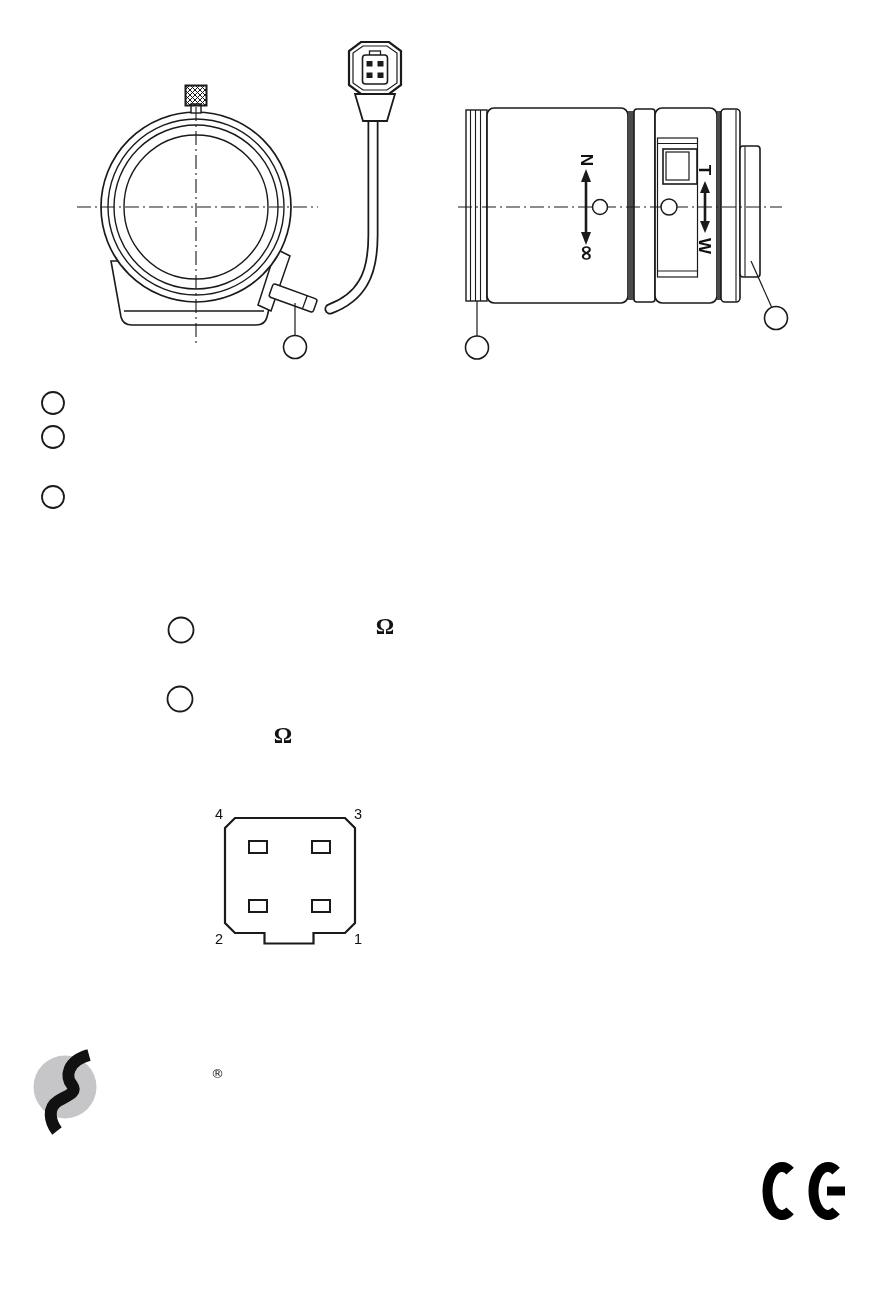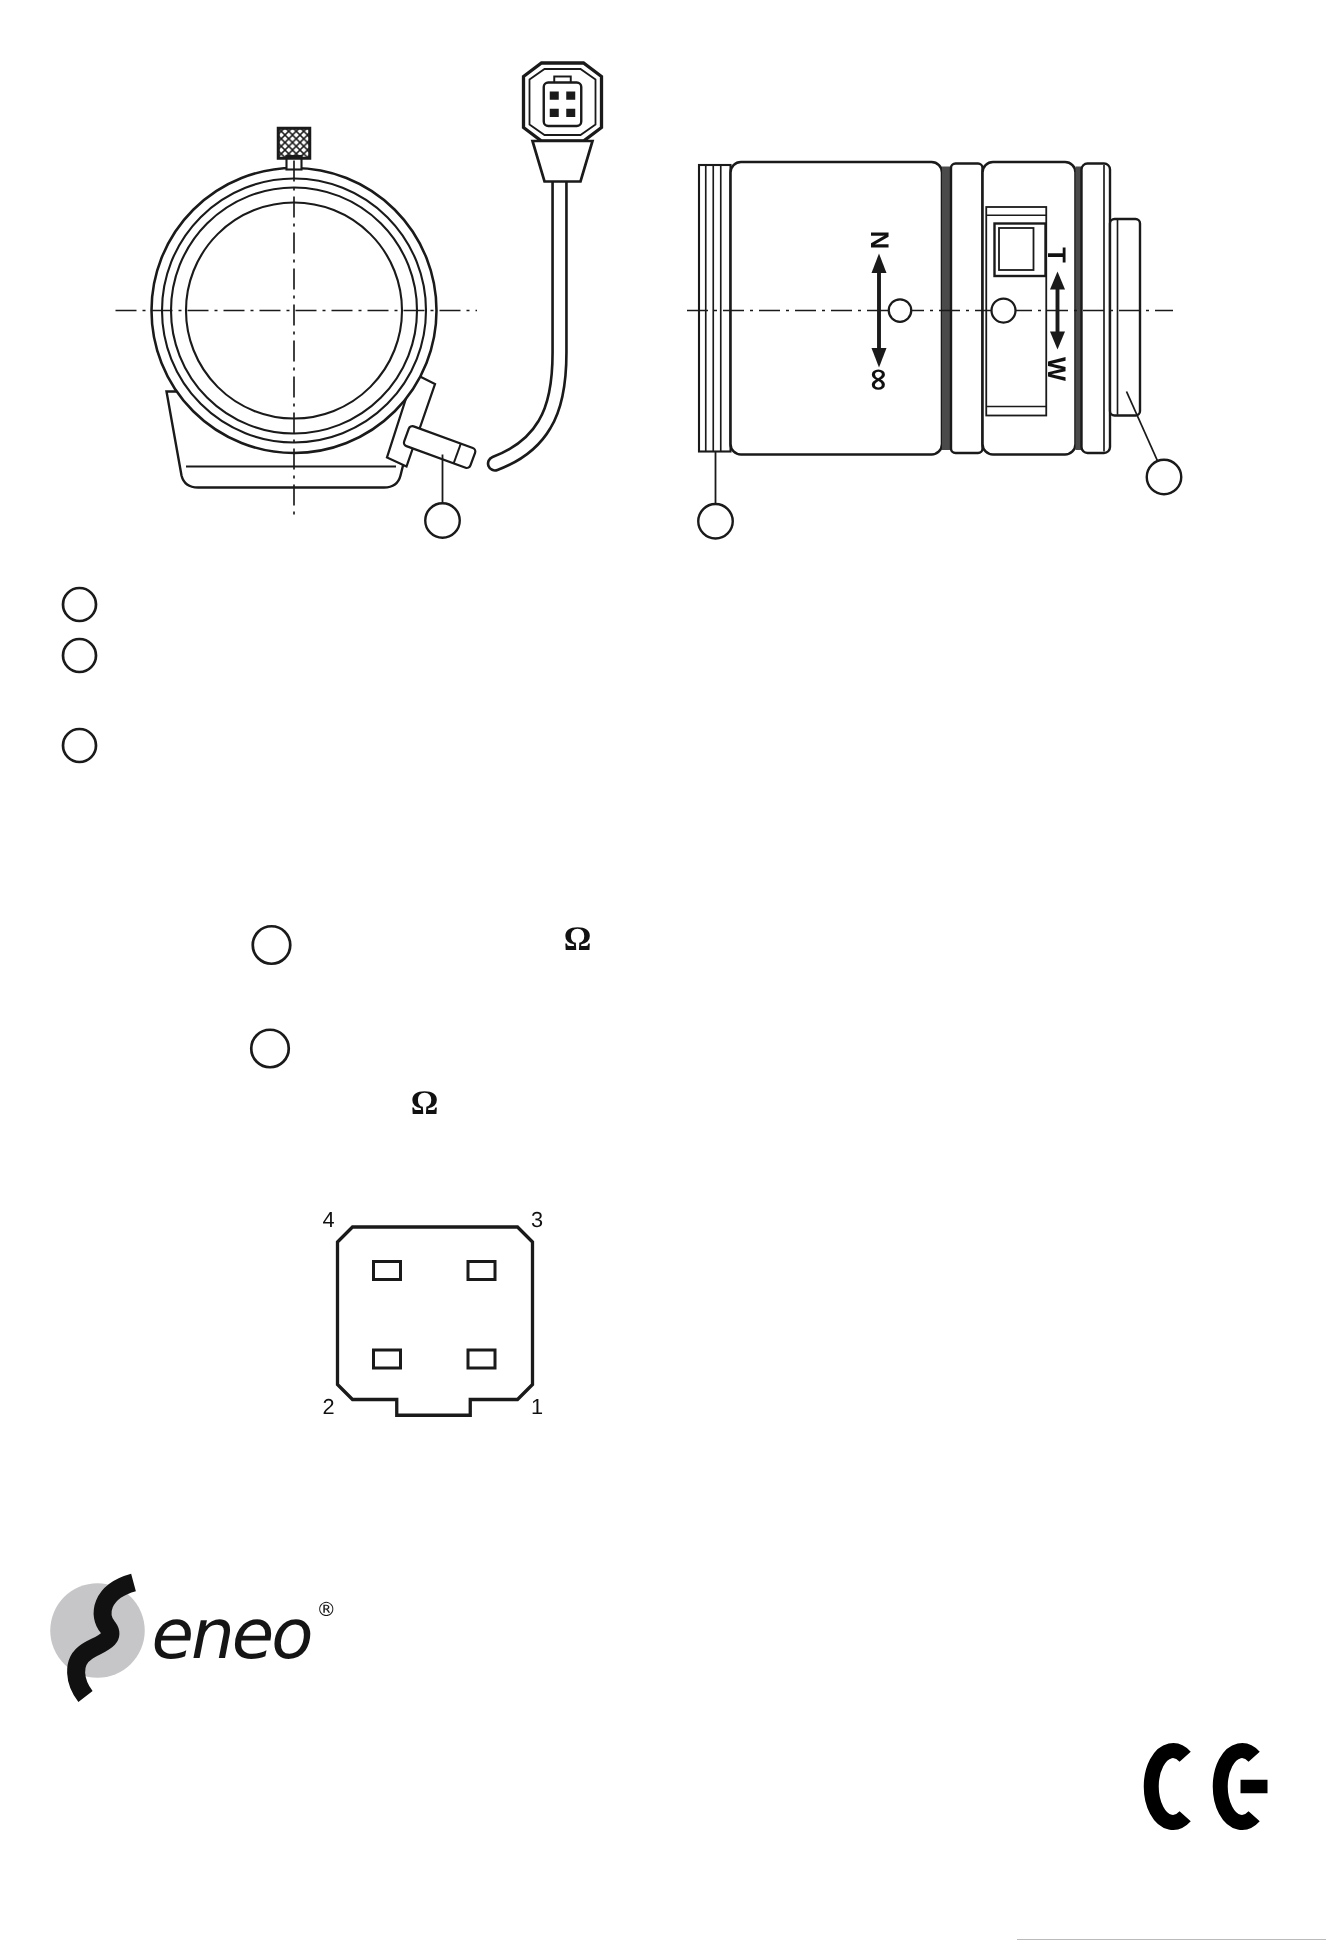--- a/index.html
+++ b/index.html
@@ -191,16 +191,15 @@
   <span class="lbl rot focus-label" style="left:704px; top:246px;">W</span>
 
   <span class="lbl ctr ohm" style="left:385px; top:626px;">Ω</span>
   <span class="lbl ctr ohm" style="left:283px; top:735px;">Ω</span>
 
   <span class="lbl ctr pin-num" style="left:219px; top:814px;">4</span>
   <span class="lbl ctr pin-num" style="left:358px; top:814px;">3</span>
   <span class="lbl ctr pin-num" style="left:219px; top:939px;">2</span>
   <span class="lbl ctr pin-num" style="left:358px; top:939px;">1</span>
 
-  <span class="lbl brand" style="left:101px; top:1066px;">eneo</span>
   <span class="lbl reg" style="left:211px; top:1067px;">®</span>
 
 </div>
 
 </body></html>

